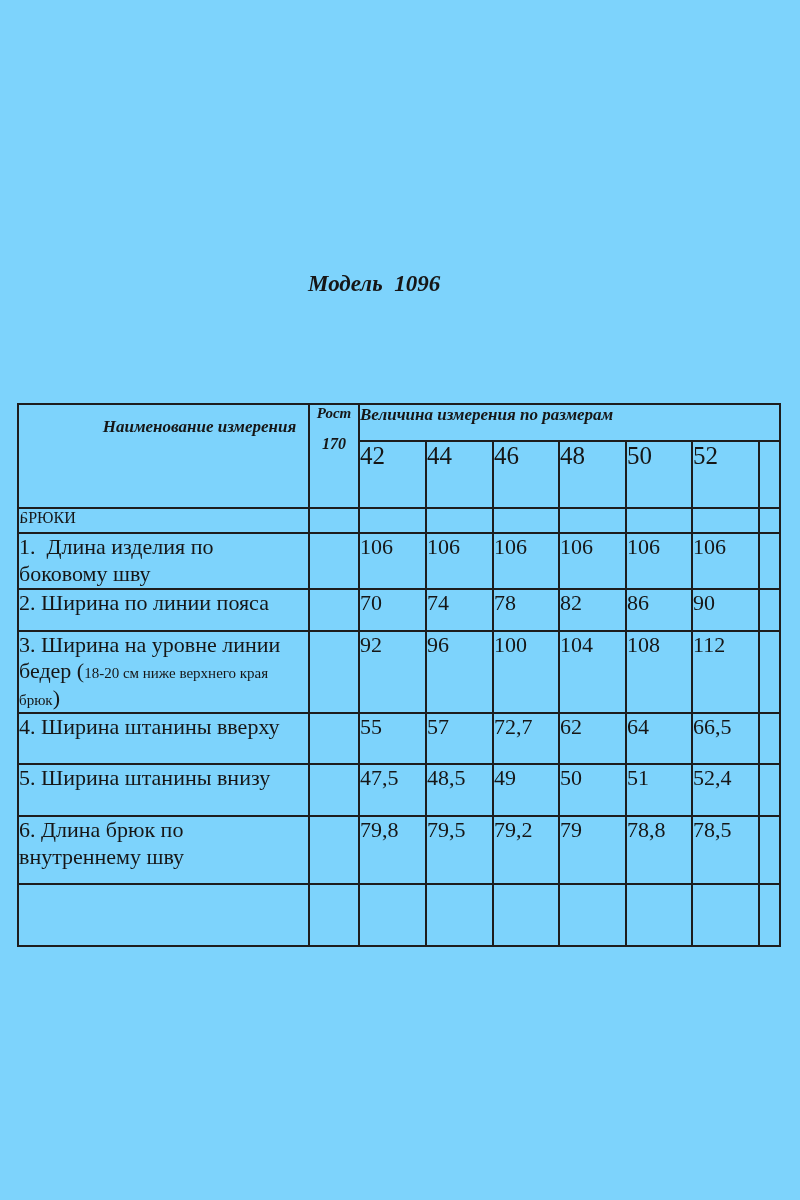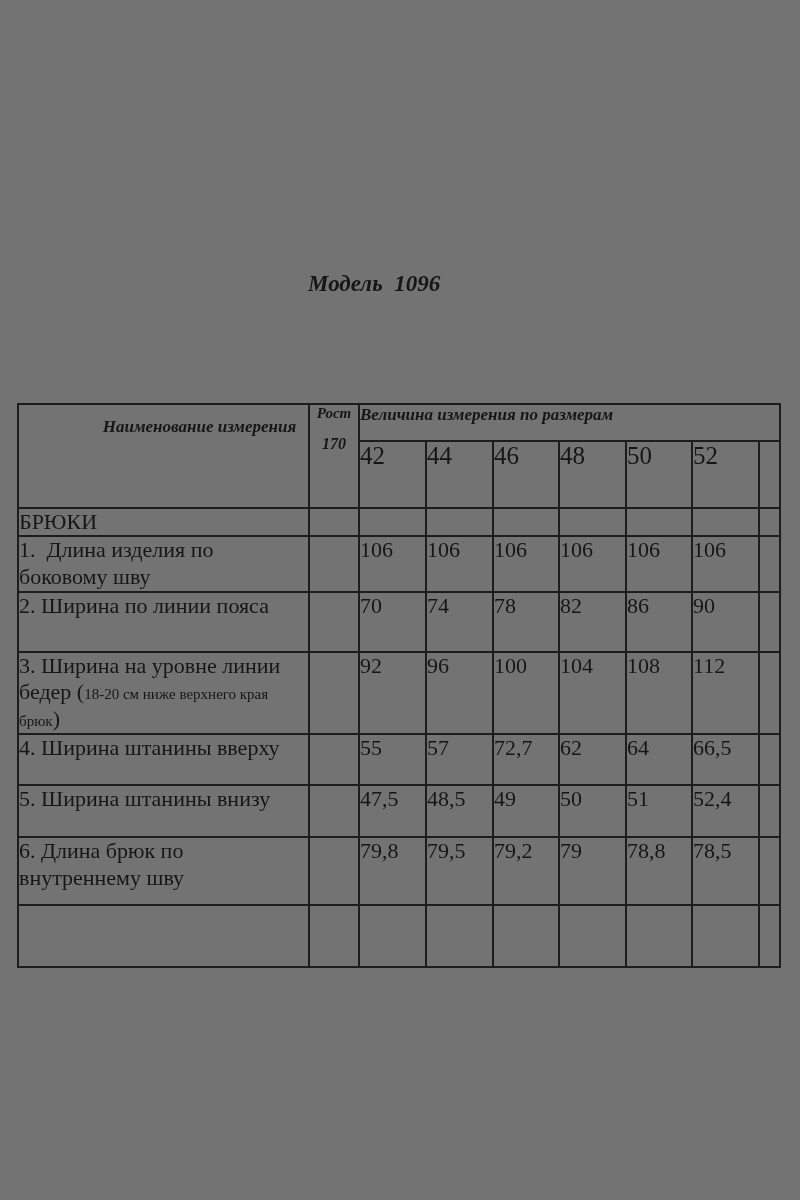--- a/index.html
+++ b/index.html
@@ -6,21 +6,21 @@
     margin: 0;
     padding: 0;
     background: #ffffff;
     font-family: "Liberation Serif", "DejaVu Serif", serif;
     color: #161616;
   }
   .page {
     position: relative;
     width: 800px;
     height: 1200px;
-    background: #737373;
+    background: #7dd3fc;
     overflow: hidden;
   }
   .model-line {
     position: absolute;
     left: 308px;
     top: 271px;
     font-size: 23px;
     font-weight: bold;
     font-style: italic;
     white-space: pre;
@@ -85,21 +85,21 @@
   td.c-label {
     font-size: 22px;
     line-height: 1.22;
     padding: 3px 4px 0 5px;
     white-space: pre-wrap;
   }
   td.c-label .small-note {
     font-size: 15px;
   }
   td.c-section {
-    font-size: 22px;
+    font-size: 16px;
     padding: 1px 0 0 76px;
     white-space: nowrap;
     border-radius: 11px;
   }
   td.c-val {
     font-size: 22px;
     padding: 4px 0 0 8px;
   }
 </style>
 </head>
@@ -163,21 +163,21 @@
       <td></td>
       <td class="c-val">106</td>
       <td class="c-val">106</td>
       <td class="c-val">106</td>
       <td class="c-val">106</td>
       <td class="c-val">106</td>
       <td class="c-val">106</td>
       <td></td>
     </tr>
 
-    <tr style="height:60px">
+    <tr style="height:42px">
       <td class="c-label"><span>2. Ширина по линии пояса</span><span class="small-note"></span><span></span></td>
       <td></td>
       <td class="c-val">70</td>
       <td class="c-val">74</td>
       <td class="c-val">78</td>
       <td class="c-val">82</td>
       <td class="c-val">86</td>
       <td class="c-val">90</td>
       <td></td>
     </tr>

